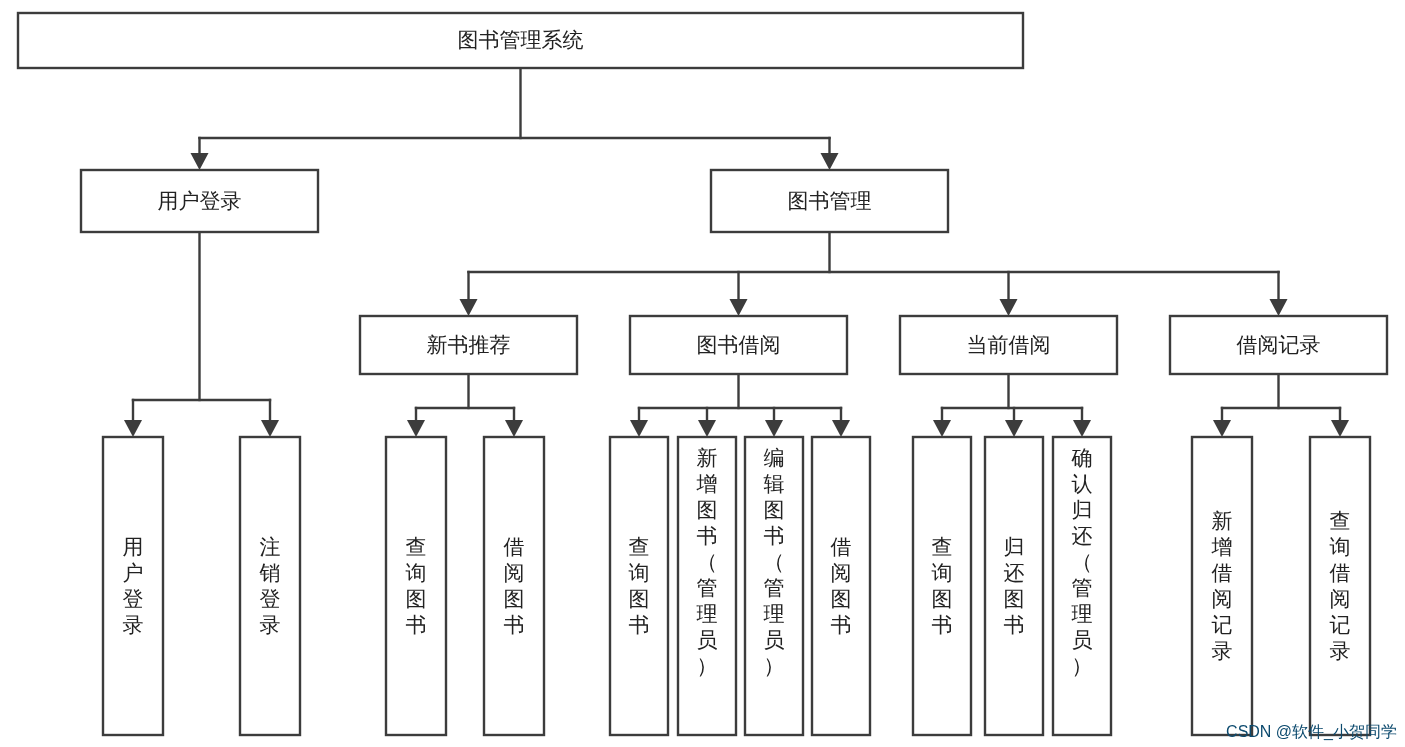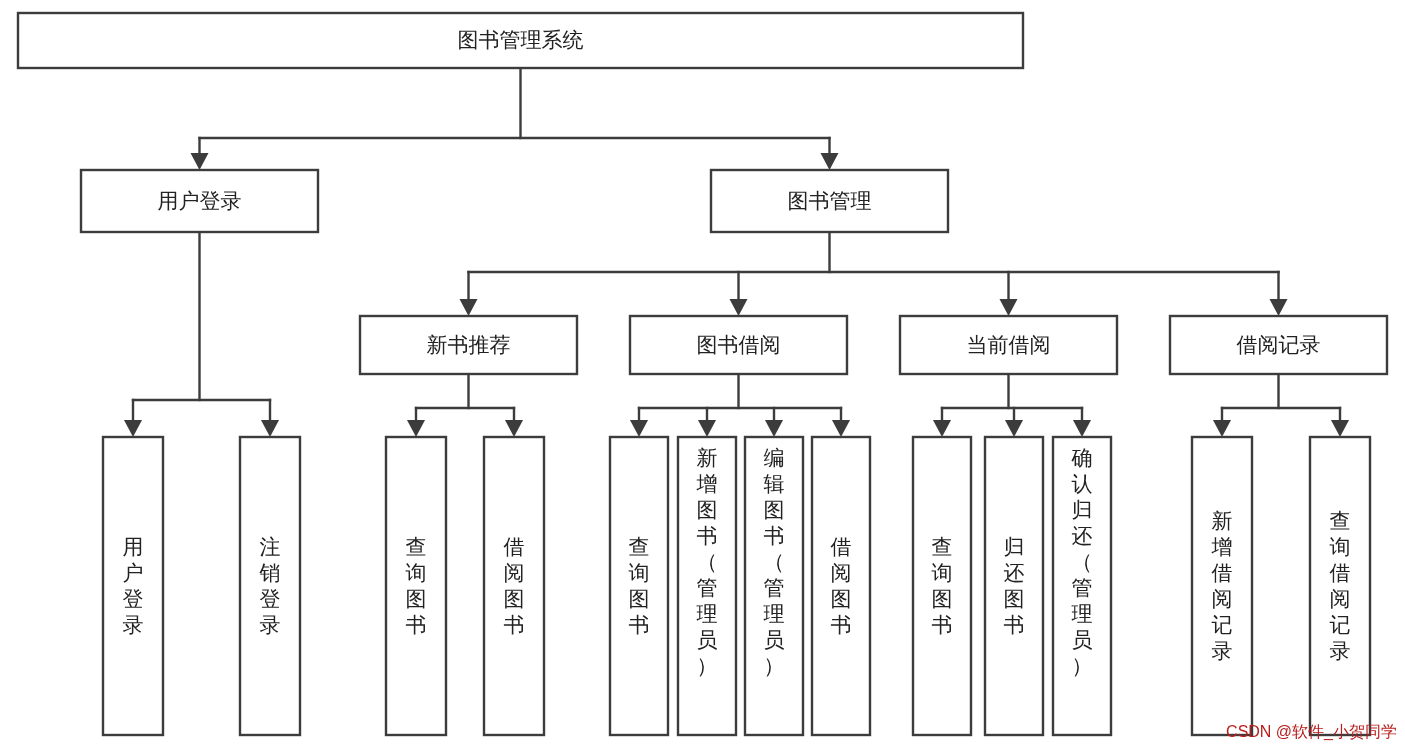--- a/index.html
+++ b/index.html
@@ -43,21 +43,21 @@
     font-size: 21px;
     text-anchor: middle;
     dominant-baseline: middle;
   }
   .watermark {
     position: absolute;
     right: 8px;
     bottom: 4px;
     font-family: "Liberation Sans", "DejaVu Sans", sans-serif;
     font-size: 16px;
-    color: #b91c1c;
+    color: #0c4a6e;
     white-space: nowrap;
     user-select: none;
   }
 </style>
 </head>
 <body>
 
 <svg id="diagram" viewBox="0 0 1405 747">
   <g id="connector-layer">
       <path d="M 520.5 68 L 520.5 138" class="connector"></path>

